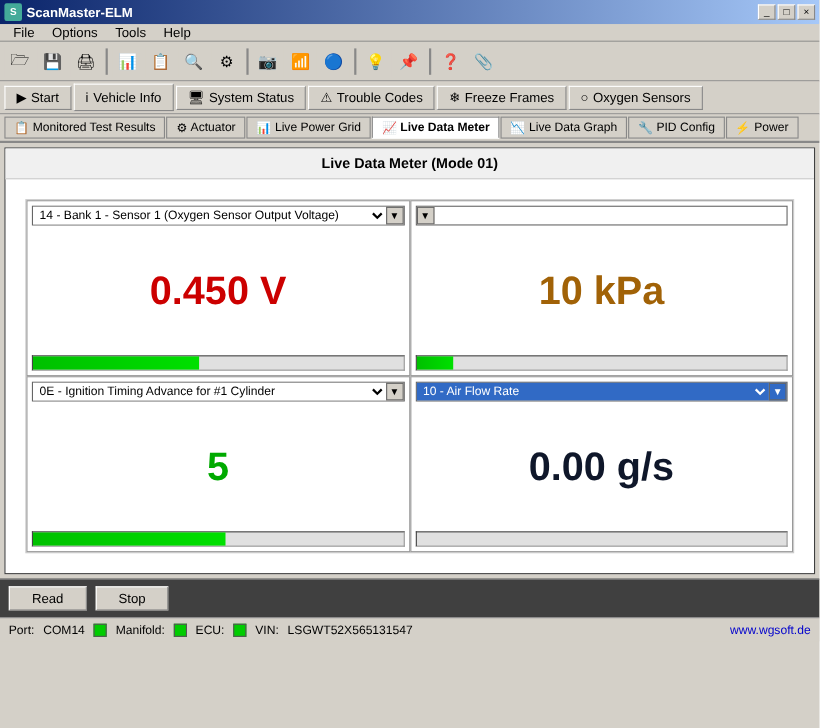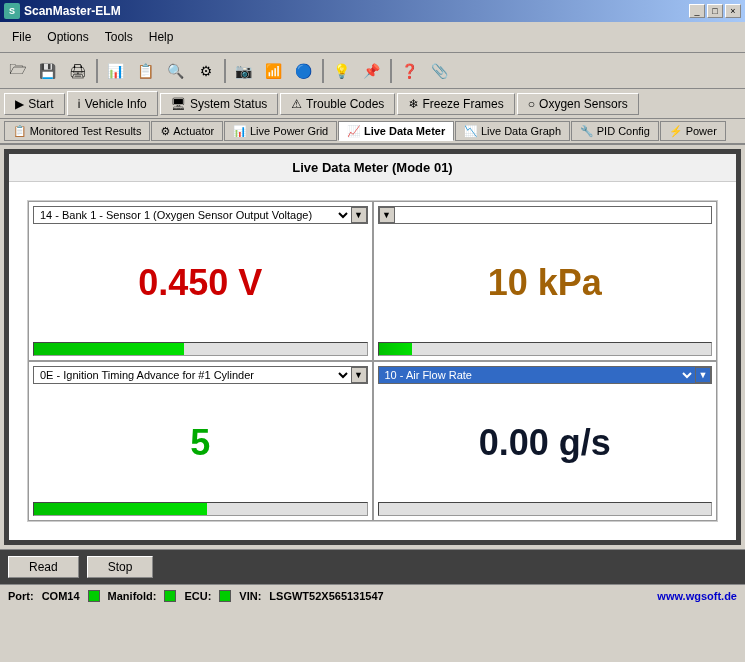--- a/index.html
+++ b/index.html
@@ -6,57 +6,57 @@
     body { width: 745px; height: 662px; font-family: 'Segoe UI', Tahoma, sans-serif; font-size: 12px; background: #d4d0c8; overflow: hidden; }
 
     
     #titlebar { background: linear-gradient(to right, #0a246a, #a6c8f8); height: 22px; display: flex; align-items: center; justify-content: space-between; padding: 0 4px; }
     #titlebar-left { display: flex; align-items: center; gap: 4px; color: white; font-size: 12px; font-weight: bold; }
     #titlebar-icon { width: 16px; height: 16px; background: #4a9; border-radius: 2px; display: flex; align-items: center; justify-content: center; font-size: 9px; color: white; }
     #titlebar-buttons { display: flex; gap: 2px; }
     .tb-btn { width: 16px; height: 14px; background: #d4d0c8; border: 1px solid #888; border-top-color: #fff; border-left-color: #fff; font-size: 9px; display: flex; align-items: center; justify-content: center; cursor: pointer; }
 
     
-    #menubar { background: #d4d0c8; height: 31px; display: flex; align-items: center; padding: 0 4px; border-bottom: 1px solid #888; }
+    #menubar { background: #d4d0c8; height: 16px; display: flex; align-items: center; padding: 0 4px; border-bottom: 1px solid #888; }
     .menu-item { padding: 2px 8px; font-size: 12px; cursor: pointer; }
 
     
     #toolbar { background: #d4d0c8; height: 36px; display: flex; align-items: center; padding: 2px 4px; gap: 2px; border-bottom: 1px solid #888; }
     .tool-btn { width: 28px; height: 28px; background: #d4d0c8; border: 1px solid transparent; display: flex; align-items: center; justify-content: center; cursor: pointer; font-size: 14px; }
     .tool-sep { width: 2px; height: 24px; background: #888; margin: 0 2px; }
 
     
     #tabs1 { background: #d4d0c8; display: flex; align-items: center; padding: 2px 4px; gap: 2px; border-bottom: 1px solid #888; }
     .tab1-btn { display: flex; align-items: center; gap: 4px; padding: 3px 10px; background: #d4d0c8; border: 1px solid #888; border-top-color: #fff; border-left-color: #fff; font-size: 12px; cursor: pointer; }
 
     
     #tabs2 { background: #d4d0c8; display: flex; align-items: center; padding: 2px 4px; gap: 1px; border-bottom: 2px solid #888; }
     .tab2 { display: flex; align-items: center; gap: 3px; padding: 2px 8px; background: #d4d0c8; border: 1px solid #888; font-size: 11px; cursor: pointer; height: 20px; }
     .tab2.active { background: white; border-bottom-color: white; font-weight: bold; }
 
     
-    #main { background: white; margin: 4px; border: 5px solid #404040; }
+    #main { background: white; margin: 4px; border: 1px solid #404040; }
     #main-title { text-align: center; padding: 6px; font-size: 13px; font-weight: bold; border-bottom: 1px solid #ccc; background: #f0f0f0; }
 
     
     #data-grid { display: grid; grid-template-columns: 1fr 1fr; gap: 0; border: 1px solid #ccc; margin: 18px; }
     .data-cell { border: 1px solid #999; padding: 4px; display: flex; flex-direction: column; min-height: 160px; }
     .data-cell-select { display: flex; align-items: center; margin-bottom: 4px; }
     .data-cell-select select { flex: 1; font-size: 11px; border: 1px solid #999; background: white; padding: 1px; }
     .data-cell-value { flex: 1; display: flex; align-items: center; justify-content: center; font-size: 36px; font-weight: bold; }
     .data-cell-bar-wrap { margin-top: 4px; }
     .progress-bar-bg { height: 14px; background: #e0e0e0; border: 1px inset #999; border-radius: 0; }
     .progress-bar-fill { height: 100%; background: linear-gradient(to right, #00c000, #00e000); border-radius: 0; }
 
     
     #bottom-btns { display: flex; gap: 8px; padding: 6px 8px; background: #404040; border-top: 1px solid #888; align-items: center; }
     .bottom-btn { padding: 3px 20px; background: #d4d0c8; border: 1px solid #888; border-top-color: #fff; border-left-color: #fff; font-size: 12px; cursor: pointer; }
 
     
-    #statusbar { background: #d4d0c8; height: 22px; display: flex; align-items: center; padding: 0 8px; font-size: 11px; border-top: 1px solid #888; gap: 8px; font-weight: bold; }
+    #statusbar { background: #d4d0c8; height: 22px; display: flex; align-items: center; padding: 0 8px; font-size: 11px; border-top: 1px solid #888; gap: 8px; }
     .status-led { width: 12px; height: 12px; background: #00cc00; border: 1px solid #555; display: inline-block; }
     .status-right { margin-left: auto; color: #0000cc; font-size: 11px; }
 
     .value-red { color: #cc0000; }
     .value-blue { color: #a16207; }
     .value-green { color: #00aa00; }
     .value-magenta { color: #0f172a; }
 
     .dropdown-arrow { width: 16px; height: 16px; background: #d4d0c8; border: 1px solid #666; display: flex; align-items: center; justify-content: center; font-size: 9px; flex-shrink: 0; }
     .select-wrapper { display: flex; width: 100%; border: 1px solid #666; }

